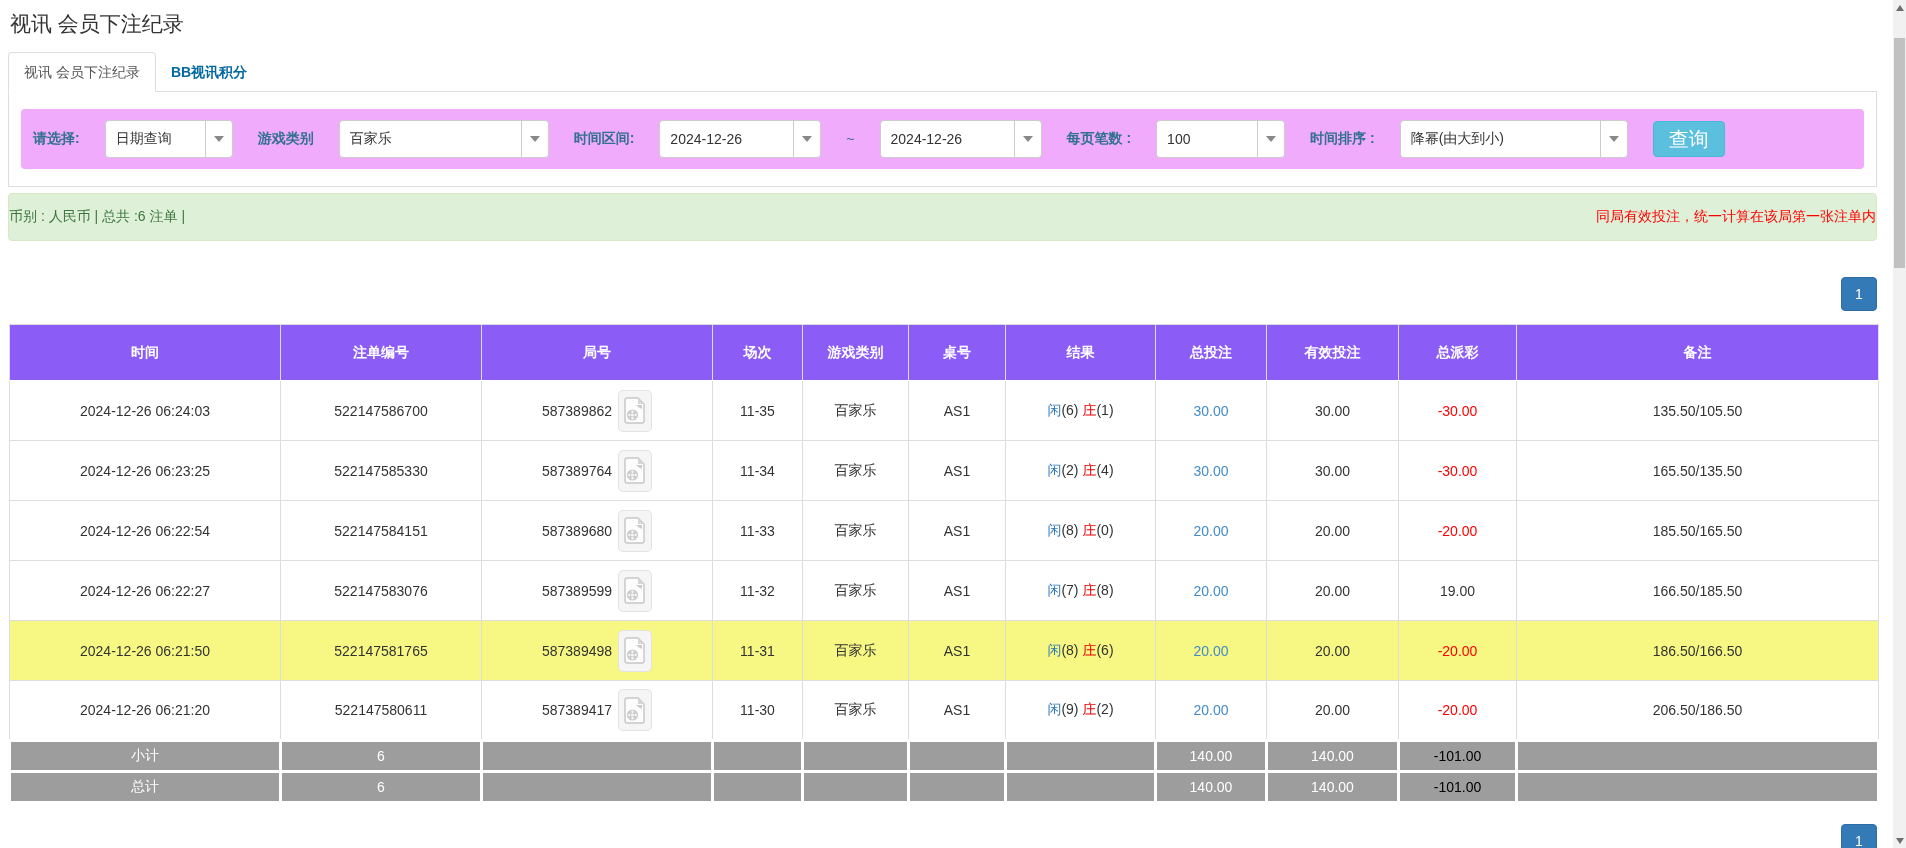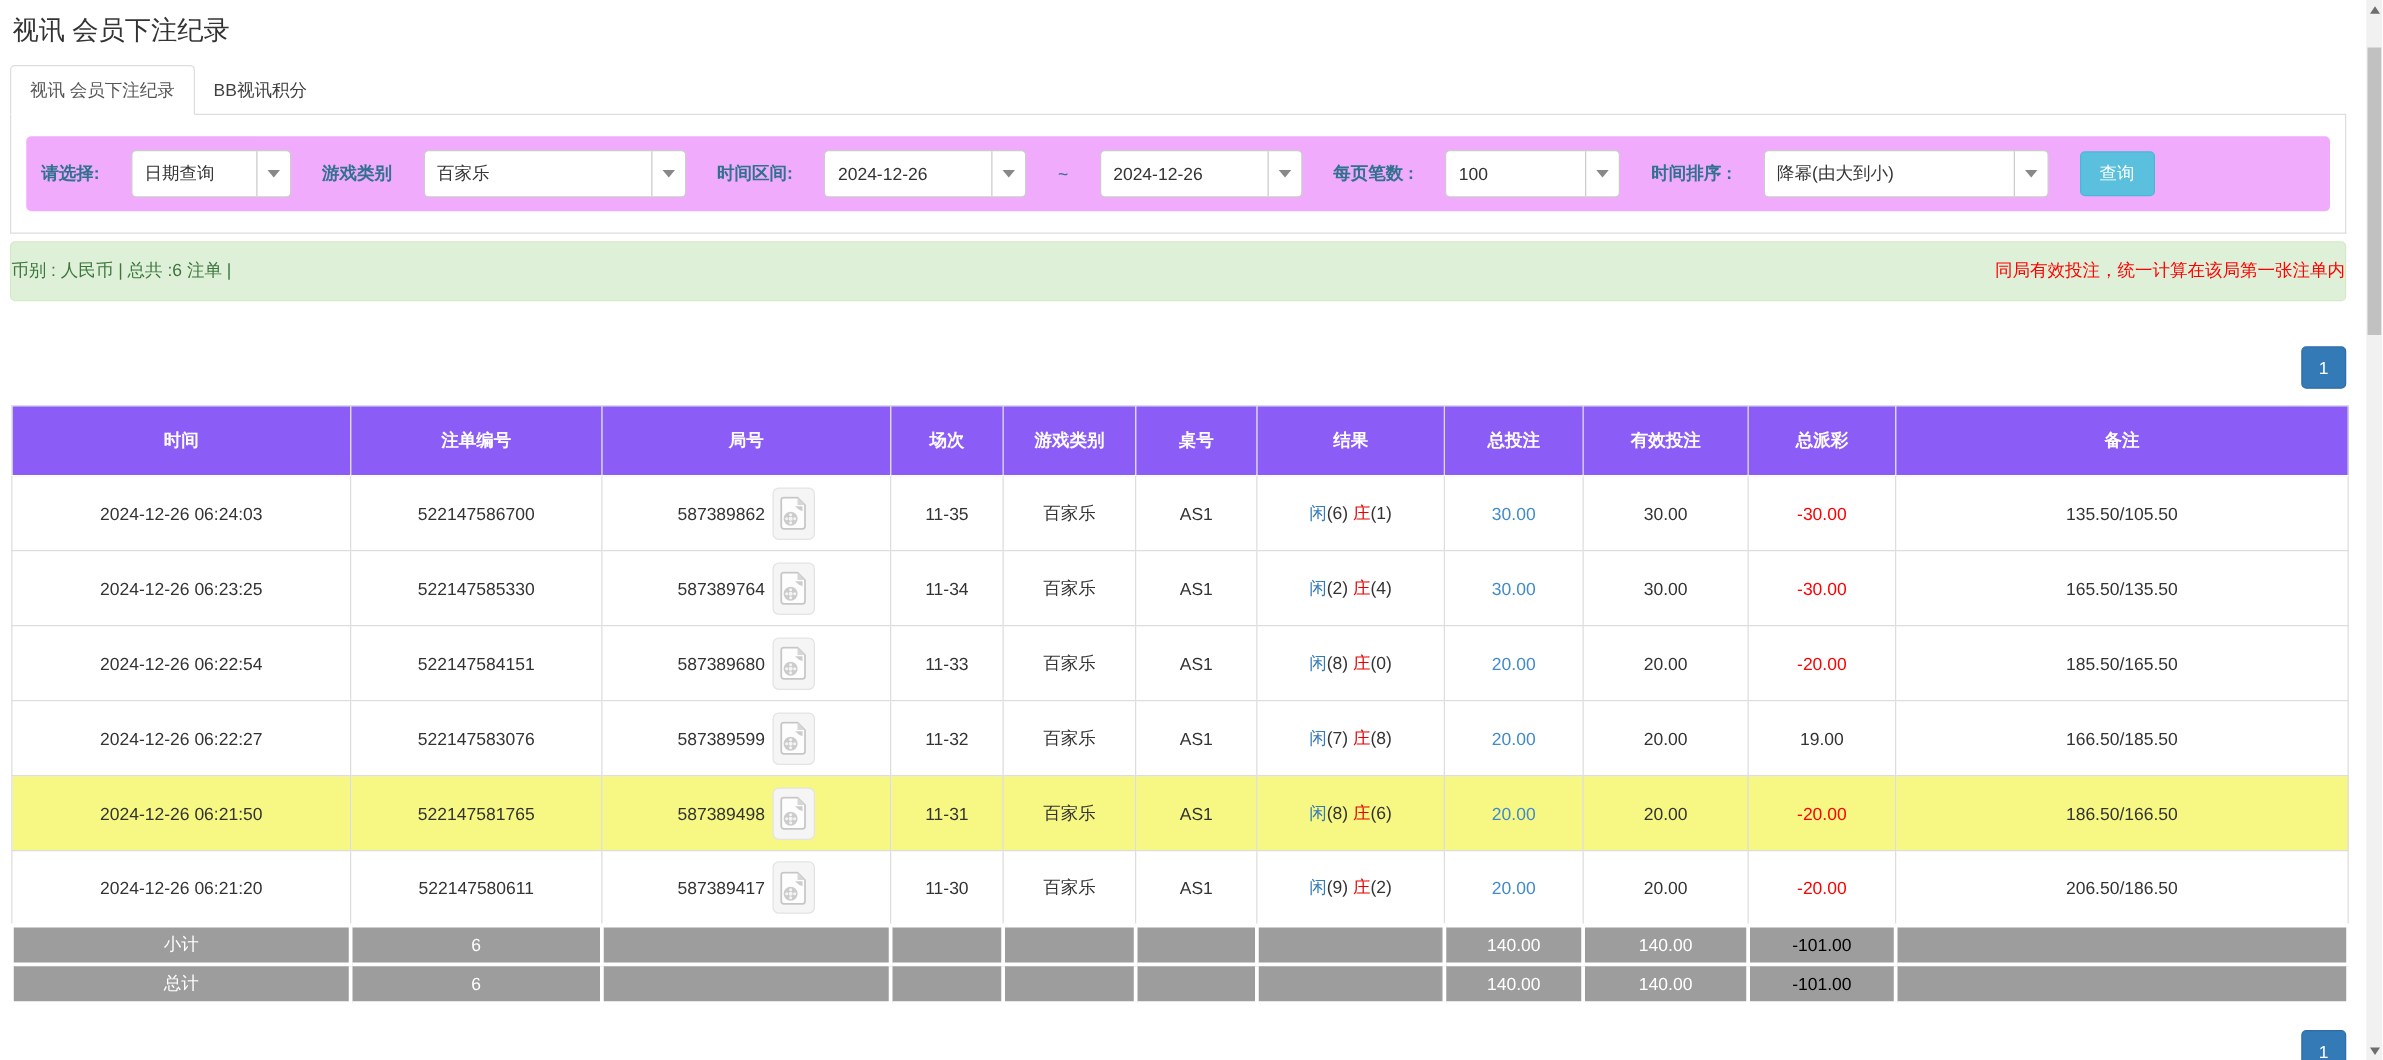--- a/index.html
+++ b/index.html
@@ -14,40 +14,40 @@
   
   .page-title { font-size:21px; font-weight:500; color:#333; margin:10px 0 0 2px; }
 
   
   .tabs { display:flex; align-items:flex-end; border-bottom:1px solid #ddd; margin-top:14px; }
   .tab { padding:9px 15px; line-height:20px; cursor:pointer; }
   .tab.active {
     background:#fff; border:1px solid #ddd; border-bottom:1px solid #fff;
     border-radius:4px 4px 0 0; margin-bottom:-1px; color:#555;
   }
-  .tab.link { color:#404040; }
+  .tab.link { color:#0369a1;font-weight:bold; }
 
   
   .tab-panel { border:1px solid #ddd; border-top:none; padding:17px 12px; }
   .filter-bar {
     background:#f0abfc; border-radius:4px; padding:11px 12px;
     display:flex; align-items:center; gap:25px; flex-wrap:nowrap;
   }
   .f-label { color:#31708f; font-weight:bold; white-space:nowrap; }
   .tilde { color:#31708f; }
   .select {
     background:#fff; border:1px solid #ccc; border-radius:4px; height:38px;
     display:flex; align-items:stretch; cursor:pointer; flex:none;
   }
   .select .sel-text { flex:1; display:flex; align-items:center; padding:0 10px; white-space:nowrap; overflow:hidden; color:#333; }
   .select .sel-caret { width:27px; border-left:1px solid #ccc; display:flex; align-items:center; justify-content:center; }
   .caret-down { width:0; height:0; border-left:5px solid transparent; border-right:5px solid transparent; border-top:6px solid #888; }
   .btn-search {
     background:#5bc0de; border:1px solid #46b8da; color:#fff; border-radius:4px;
-    height:36px; padding:0 15px; font-size:14px; cursor:pointer; flex:none;
+    height:36px; padding:0 15px; font-size:20px; cursor:pointer; flex:none;
   }
 
   
   .summary-bar {
     margin-top:6px; background:#dff0d8; border:1px solid #d6e9c6; border-radius:4px;
     padding:14px 0; display:flex; justify-content:space-between; align-items:center;
   }
   .summary-left { color:#3c763d; }
   .summary-right { color:#ff0000; }
 
@@ -132,21 +132,21 @@
       </div>
       <span class="tilde">~</span>
       <div class="select" style="width:162px">
         <span class="sel-text">2024-12-26</span>
         <span class="sel-caret">
             <span class="caret-down"></span>
           </span>
       </div>
 
       <span class="f-label">每页笔数 :</span>
-      <div class="select" style="width:140px">
+      <div class="select" style="width:129px">
         <span class="sel-text">100</span>
         <span class="sel-caret">
             <span class="caret-down"></span>
           </span>
       </div>
 
       <span class="f-label">时间排序 :</span>
       <div class="select" style="width:228px">
         <span class="sel-text">降幂(由大到小)</span>
         <span class="sel-caret">

